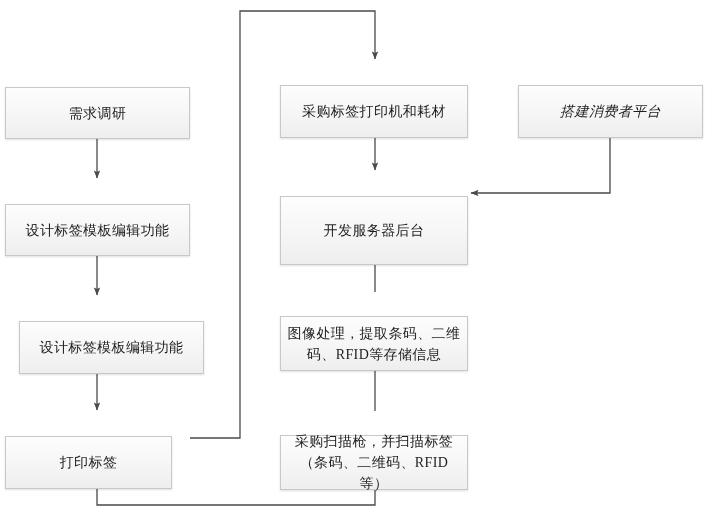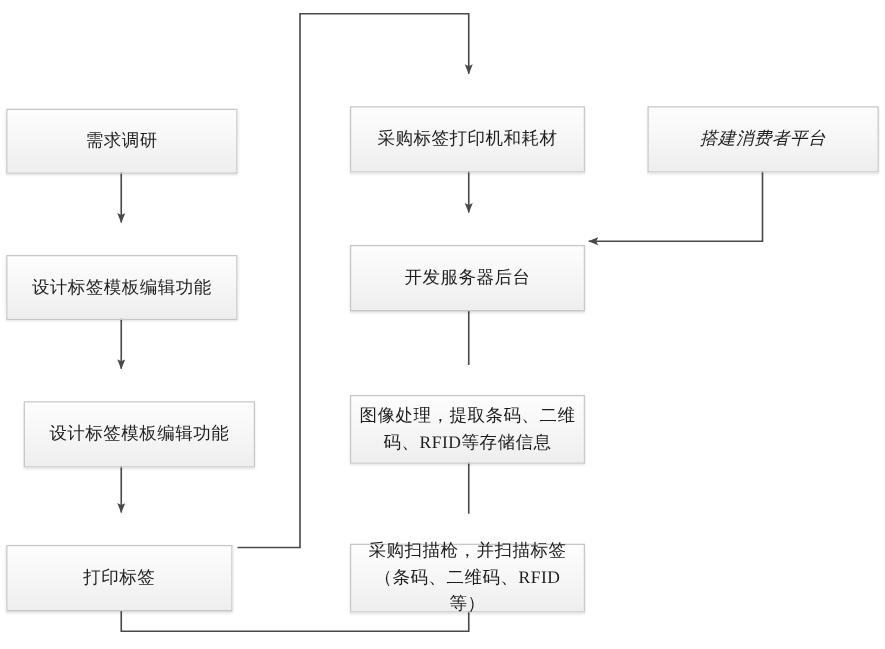--- a/index.html
+++ b/index.html
@@ -77,27 +77,27 @@
   <div id="node-layer">
       <div class="node" style="left: 5px; top: 63px; width: 185px; height: 52px;">
         <span class="label">需求调研</span>
       </div>
       <div class="node" style="left: 5px; top: 180px; width: 185px; height: 52px;">
         <span class="label">设计标签模板编辑功能</span>
       </div>
       <div class="node" style="left: 19px; top: 297px; width: 185px; height: 53px;">
         <span class="label">设计标签模板编辑功能</span>
       </div>
-      <div class="node" style="left: 5px; top: 412px; width: 181px; height: 53px;">
+      <div class="node" style="left: 5px; top: 412px; width: 167px; height: 53px;">
         <span class="label">打印标签</span>
       </div>
       <div class="node" style="left: 280px; top: 61px; width: 188px; height: 53px;">
         <span class="label">采购标签打印机和耗材</span>
       </div>
-      <div class="node" style="left: 280px; top: 172px; width: 188px; height: 53px;">
+      <div class="node" style="left: 280px; top: 172px; width: 188px; height: 69px;">
         <span class="label">开发服务器后台</span>
       </div>
       <div class="node" style="left: 280px; top: 292px; width: 188px; height: 55px;">
         <span class="label">图像处理，提取条码、二维
 码、RFID等存储信息</span>
       </div>
       <div class="node" style="left: 280px; top: 411px; width: 188px; height: 55px;">
         <span class="label">采购扫描枪，并扫描标签
 （条码、二维码、RFID等）</span>
       </div>

